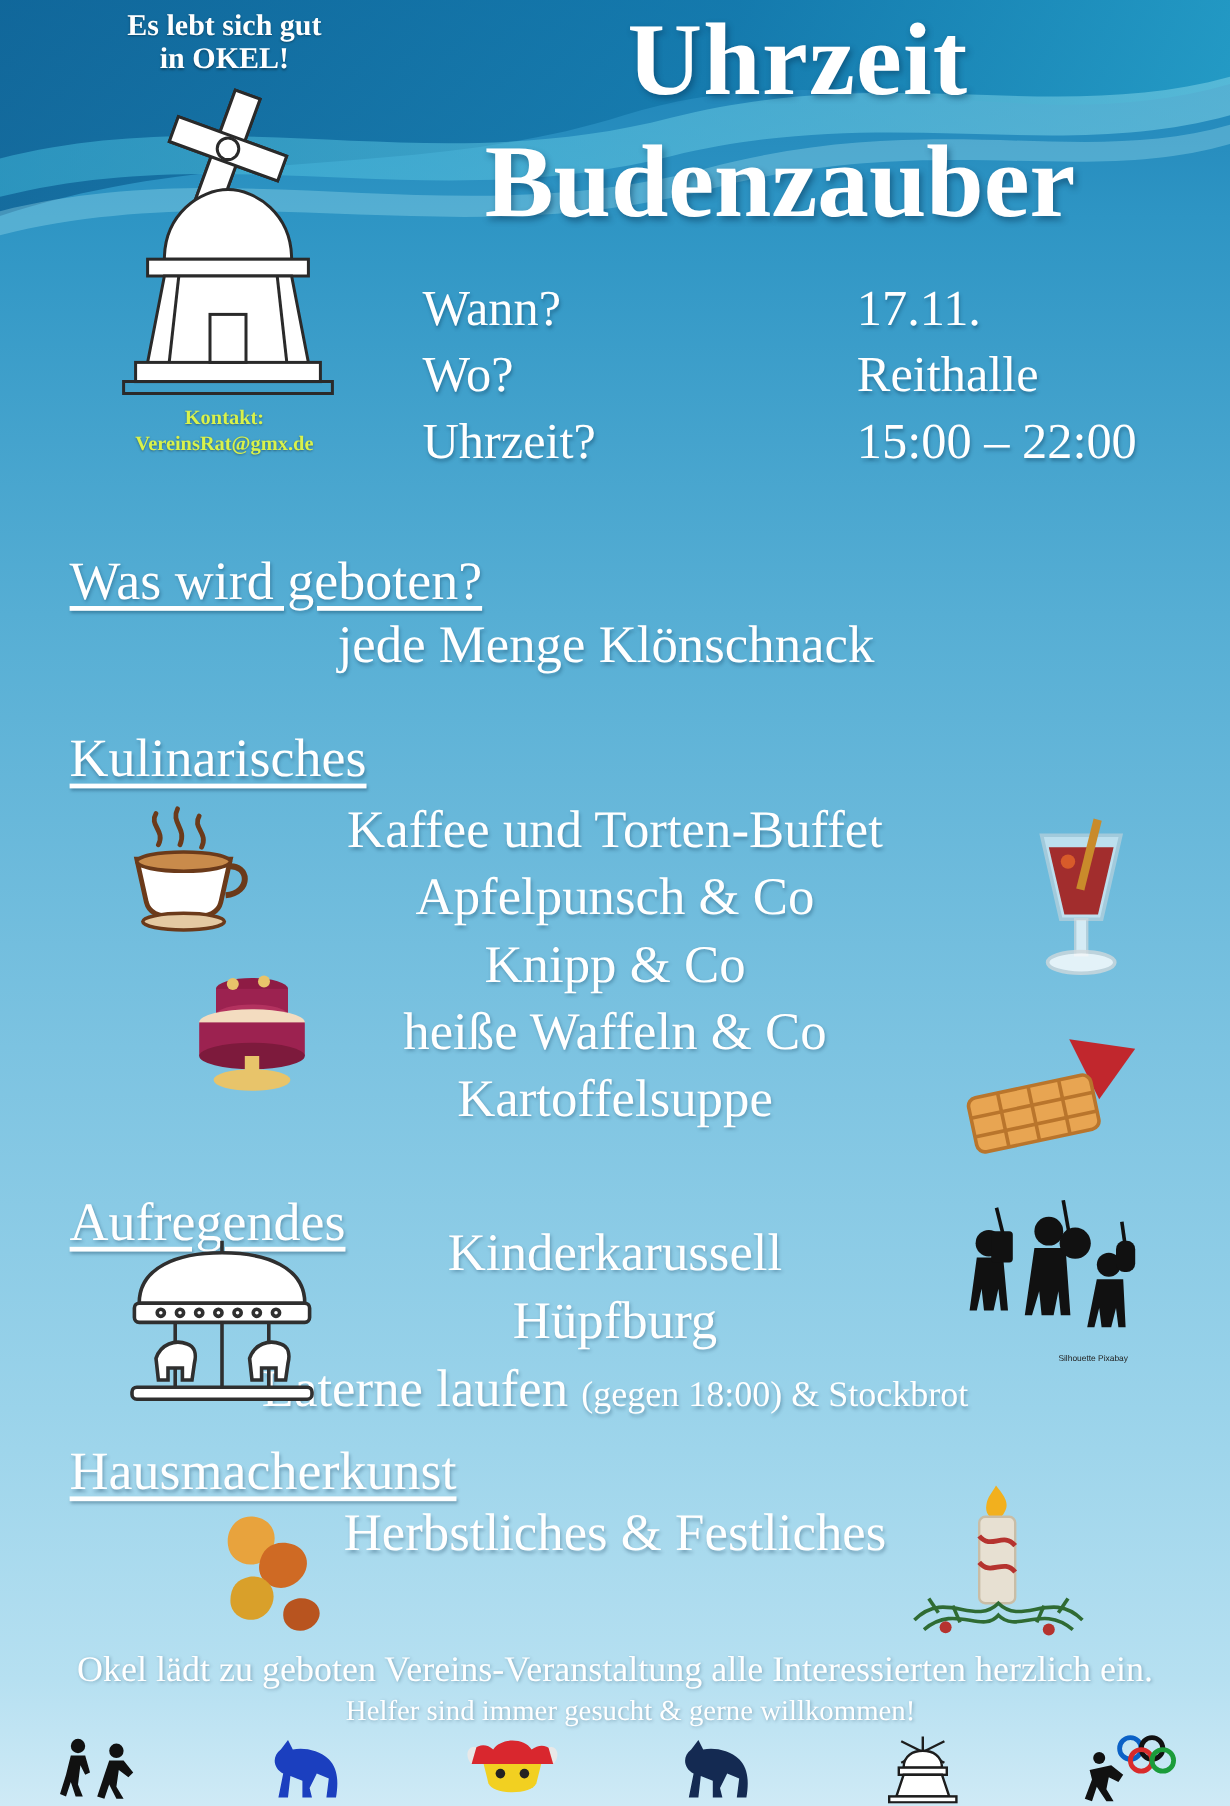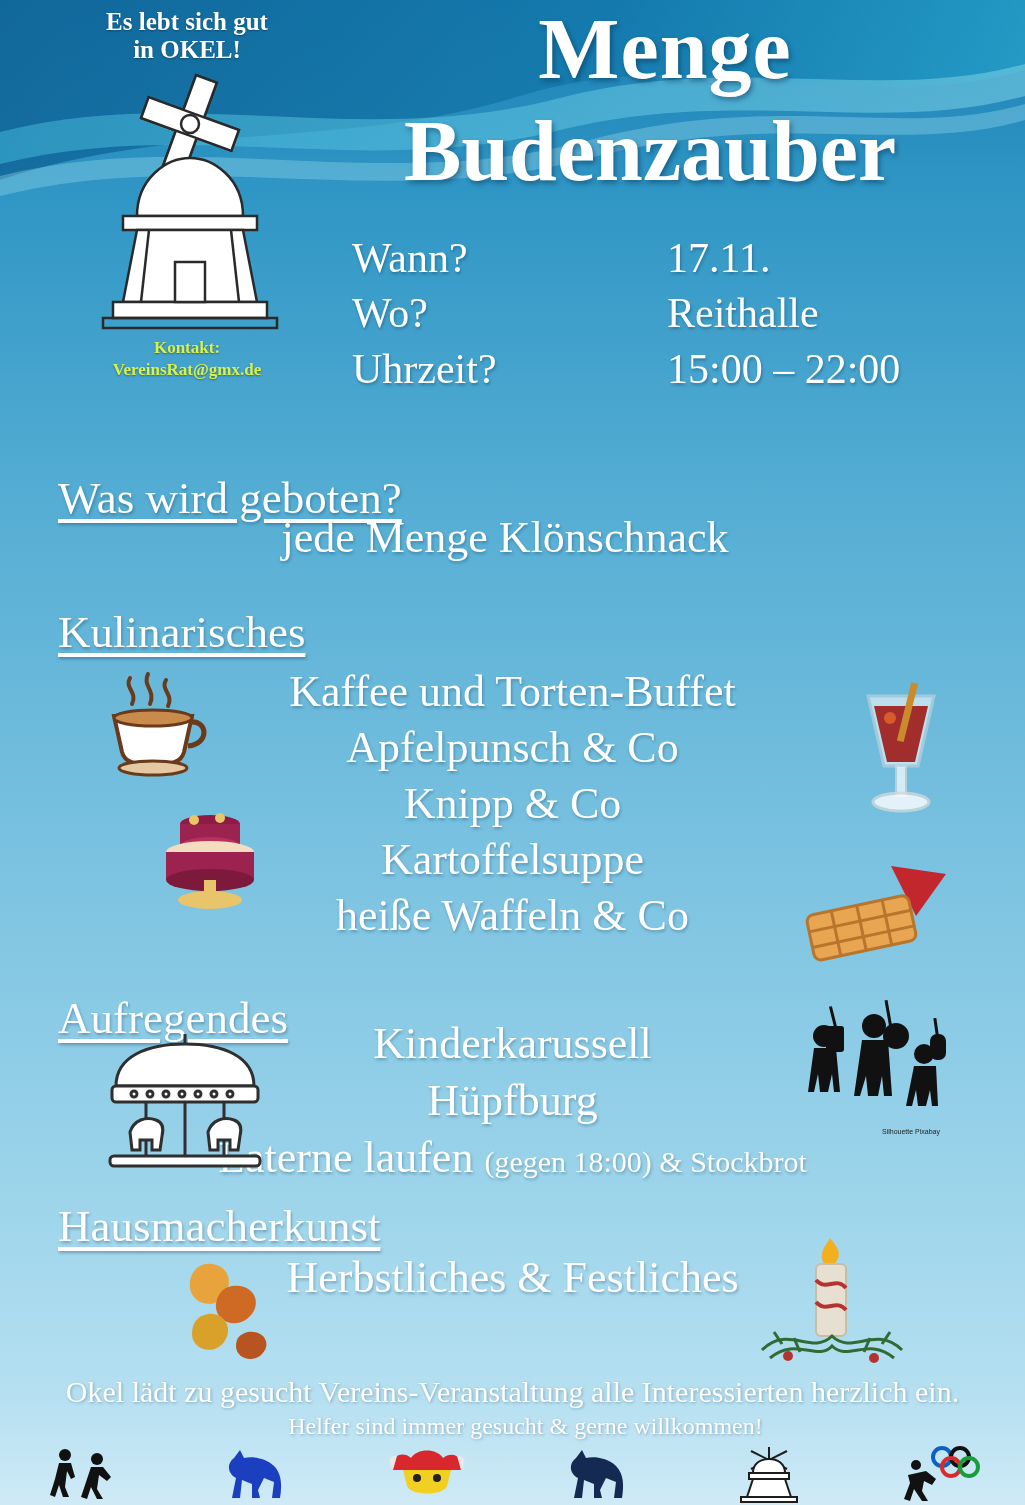--- a/index.html
+++ b/index.html
@@ -37,36 +37,36 @@
     text-shadow:2px 3px 5px rgba(0,40,70,.45);
   }
   .title2{
     font-size:86px;line-height:1.05;letter-spacing:0px;font-weight:700;
     text-align:center;margin-top:14px;
     text-shadow:2px 3px 5px rgba(0,40,70,.45);
   }
 
   
   .facts{position:absolute;left:352px;top:236px;width:640px;}
-  .fact-row{display:flex;align-items:baseline;margin-bottom:10px;}
+  .fact-row{display:flex;align-items:baseline;margin-bottom:10px;gap:47px;}
   .fact-q{width:315px;font-size:42px;line-height:1.08;text-shadow:1px 2px 3px rgba(0,40,70,.35);}
   .fact-a{font-size:42px;line-height:1.08;text-shadow:1px 2px 3px rgba(0,40,70,.35);}
 
   
   .sec-head{
     position:absolute;font-size:45px;line-height:1;
     text-decoration:underline;text-underline-offset:6px;
     text-shadow:1px 2px 3px rgba(0,40,70,.33);
   }
   .body-line{
     position:absolute;font-size:44px;line-height:1;text-align:center;
     text-shadow:1px 2px 3px rgba(0,40,70,.3);
   }
 
-  #sec-offer{left:58px;top:462px;margin-top:14px;}
+  #sec-offer{left:58px;top:462px;}
   #offer-line{left:0;top:516px;width:1010px;}
 
   #sec-culinary{left:58px;top:610px;}
   .culinary-list{position:absolute;left:0;top:664px;width:1025px;text-align:center;}
   .culinary-list div{font-size:44px;line-height:1.27;text-shadow:1px 2px 3px rgba(0,40,70,.3);}
 
   #sec-exciting{left:58px;top:996px;}
   .exciting-list{position:absolute;left:0;top:1016px;width:1025px;text-align:center;}
   .exciting-list div{font-size:44px;line-height:1.29;text-shadow:1px 2px 3px rgba(0,40,70,.3);}
   .exciting-list .small{font-size:30px;}
@@ -145,21 +145,21 @@
         <line x1="164" y1="164" x2="172" y2="236"></line>
         <rect x="108" y="196" width="30" height="40" fill="#ffffff"></rect>
       </g>
     </svg>
 
     <div class="contact">Kontakt:</div>
     <div class="contact mail">VereinsRat@gmx.de</div>
   </div>
 
   <div class="title-wrap">
-    <div class="title1">Menge</div>
+    <div class="title1">Uhrzeit</div>
     <div class="title2">Budenzauber</div>
   </div>
 
   <div class="facts">
     <div class="fact-row">
       <div class="fact-q">Wann?</div>
       <div class="fact-a">17.11.</div>
     </div>
     <div class="fact-row">
       <div class="fact-q">Wo?</div>
@@ -172,22 +172,22 @@
   </div>
 
   <div class="sec-head" id="sec-offer">Was wird geboten?</div>
   <div class="body-line" id="offer-line">jede Menge Klönschnack</div>
 
   <div class="sec-head" id="sec-culinary">Kulinarisches</div>
   <div class="culinary-list">
     <div>Kaffee und Torten-Buffet</div>
     <div>Apfelpunsch &amp; Co</div>
     <div>Knipp &amp; Co</div>
+    <div>heiße Waffeln &amp; Co</div>
     <div>Kartoffelsuppe</div>
-    <div>heiße Waffeln &amp; Co</div>
   </div>
 
   <div class="sec-head" id="sec-exciting">Aufregendes</div>
   <div class="exciting-list">
     <div>Kinderkarussell</div>
     <div>Hüpfburg</div>
     <div>
       <span>Laterne laufen</span>
       <span class="small">(gegen 18:00) &amp; Stockbrot</span>
     </div>
@@ -308,21 +308,21 @@
       <path d="M30,112 L22,100"></path>
         <path d="M48,120 L42,106"></path>
       <path d="M112,120 L118,106"></path>
         <path d="M130,112 L138,100"></path>
     </g>
     <circle cx="36" cy="124" r="5" fill="#b5332f"></circle>
     <circle cx="122" cy="126" r="5" fill="#b5332f"></circle>
   </svg>
 
   <div class="footer">
-    <div class="l1">Okel lädt zu gesucht Vereins-Veranstaltung alle Interessierten herzlich ein.</div>
+    <div class="l1">Okel lädt zu geboten Vereins-Veranstaltung alle Interessierten herzlich ein.</div>
     <div class="l2">Helfer sind immer gesucht &amp; gerne willkommen!</div>
   </div>
 
   <div class="club-row">
 
     <div class="club-cell">
       <svg width="80" height="60" viewBox="0 0 80 60" aria-hidden="true">
         <g fill="#111">
           <circle cx="20" cy="12" r="6"></circle>
           <path d="M14,20 L26,20 L30,34 L26,36 L22,28 L20,44 L24,54 L18,54 L14,42 L10,54 L5,52 L10,36 Z"></path>

